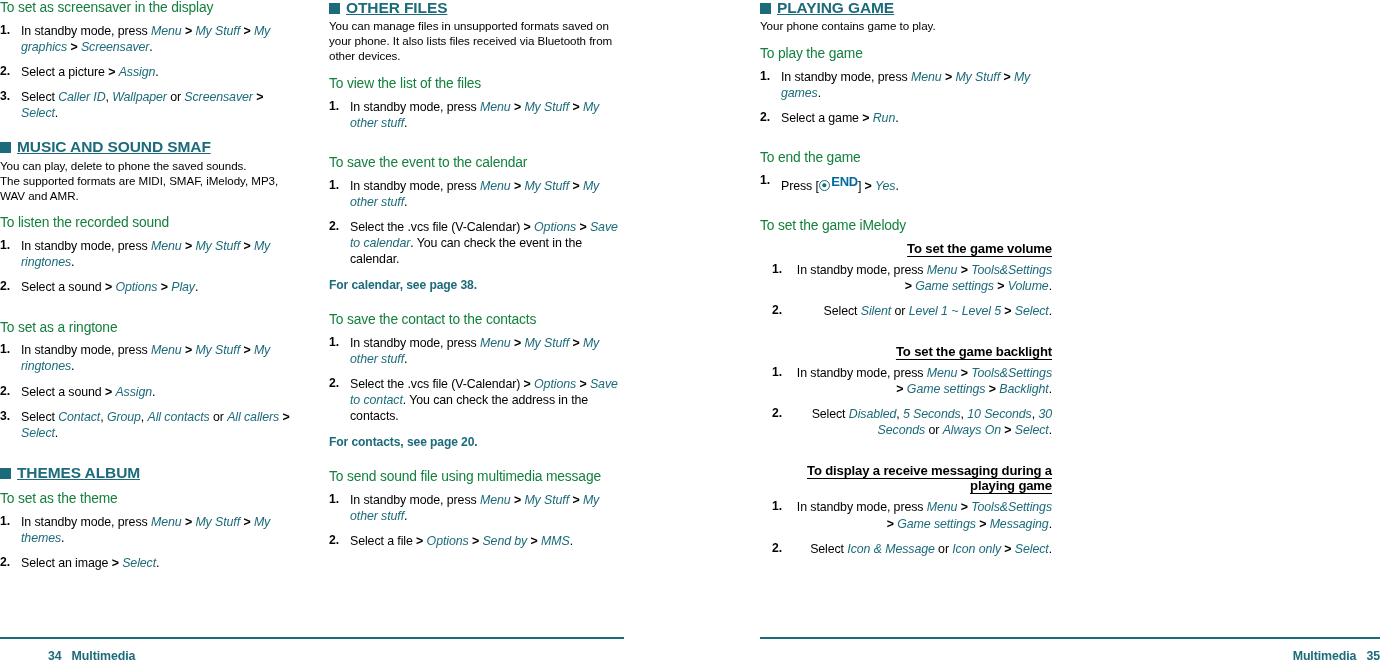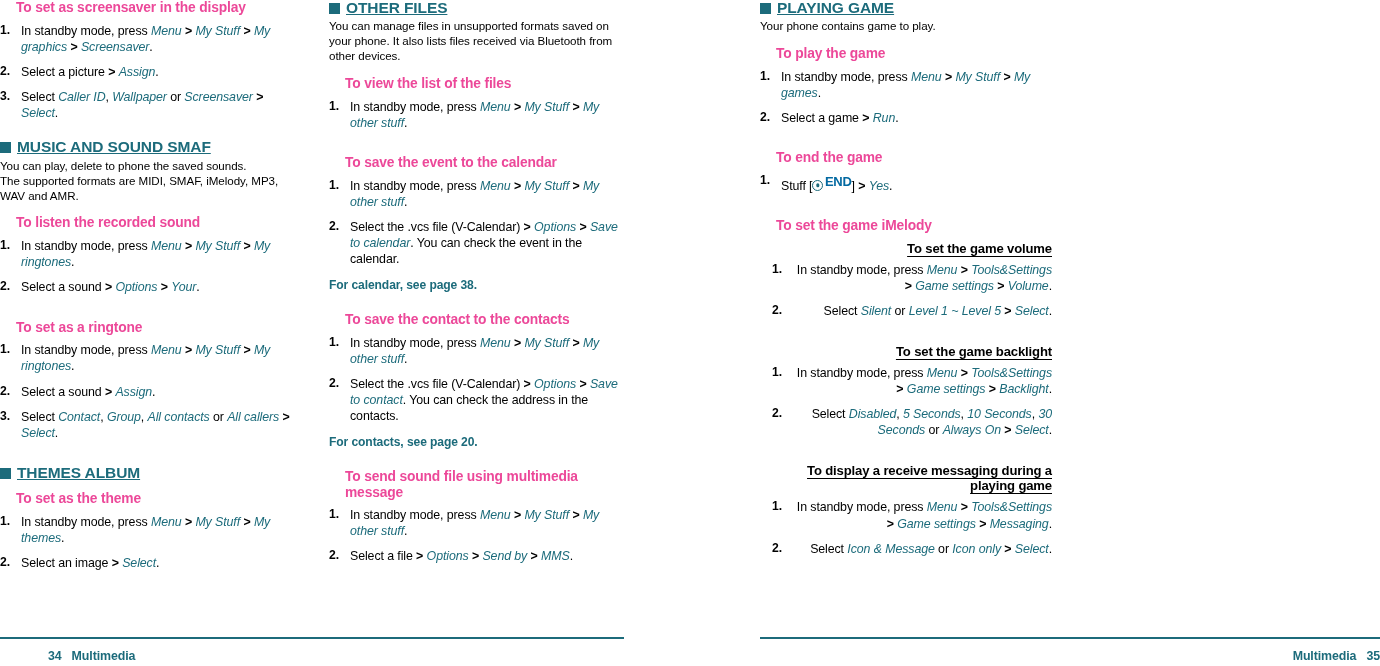--- a/index.html
+++ b/index.html
@@ -55,23 +55,23 @@
     font-size: 11.6px;
     line-height: 1.29;
     color: #000;
     margin: 0 0 12px 0;
     letter-spacing: -0.05px;
   }
 
   
   .proc-head {
     font-size: 13.8px;
-    font-weight: bold;
-    color: #ec4899;
-    margin: 0 0 7px 16px;
+    font-weight: normal;
+    color: #15803d;
+    margin: 0 0 7px 0;
     line-height: 1.14;
     letter-spacing: -0.15px;
   }
 
   
   .sub-head {
     font-size: 13.1px;
     font-weight: bold;
     color: #000;
     margin: 0 0 6px 0;
@@ -199,21 +199,21 @@
     <h2 class="section-head">
       <span class="sq"></span>
       <span>MUSIC AND SOUND SMAF</span>
     </h2>
     <p class="intro" style="white-space: pre-line;">You can play, delete to phone the saved sounds.
 The supported formats are MIDI, SMAF, iMelody, MP3, WAV and AMR.</p>
 
     <h3 class="proc-head">To listen the recorded sound</h3>
     <ol class="steps">
         <li><span class="num">1.</span><span>In standby mode, press <i class="m">Menu</i> <span class="gt">&gt;</span> <i class="m">My Stuff</i> <span class="gt">&gt;</span> <i class="m">My ringtones</i>.</span></li>
-        <li><span class="num">2.</span><span>Select a sound <span class="gt">&gt;</span> <i class="m">Options</i> <span class="gt">&gt;</span> <i class="m">Your</i>.</span></li>
+        <li><span class="num">2.</span><span>Select a sound <span class="gt">&gt;</span> <i class="m">Options</i> <span class="gt">&gt;</span> <i class="m">Play</i>.</span></li>
       </ol>
 
     <div class="spacer-md"></div>
 
     <h3 class="proc-head">To set as a ringtone</h3>
     <ol class="steps">
         <li><span class="num">1.</span><span>In standby mode, press <i class="m">Menu</i> <span class="gt">&gt;</span> <i class="m">My Stuff</i> <span class="gt">&gt;</span> <i class="m">My ringtones</i>.</span></li>
         <li><span class="num">2.</span><span>Select a sound <span class="gt">&gt;</span> <i class="m">Assign</i>.</span></li>
         <li><span class="num">3.</span><span>Select <i class="m">Contact</i>, <i class="m">Group</i>, <i class="m">All contacts</i> or <i class="m">All callers</i> <span class="gt">&gt;</span> <i class="m">Select</i>.</span></li>
       </ol>
@@ -287,21 +287,21 @@
         <li><span class="num">1.</span><span>In standby mode, press <i class="m">Menu</i> <span class="gt">&gt;</span> <i class="m">My Stuff</i> <span class="gt">&gt;</span> <i class="m">My games</i>.</span></li>
         <li><span class="num">2.</span><span>Select a game <span class="gt">&gt;</span> <i class="m">Run</i>.</span></li>
       </ol>
 
     <div class="spacer-md"></div>
 
     <h3 class="proc-head">To end the game</h3>
     <ol class="steps">
       <li>
         <span class="num">1.</span>
-        <span>Stuff [</span><span class="endkey">
+        <span>Press [</span><span class="endkey">
             <span class="dot"></span>
             <span>END</span>
           </span><span id="endgame-suffix">] <span class="gt">&gt;</span> <i class="m">Yes</i>.</span>
       </li>
     </ol>
 
     <div class="spacer-md"></div>
 
     <h3 class="proc-head">To set the game iMelody</h3>
 

